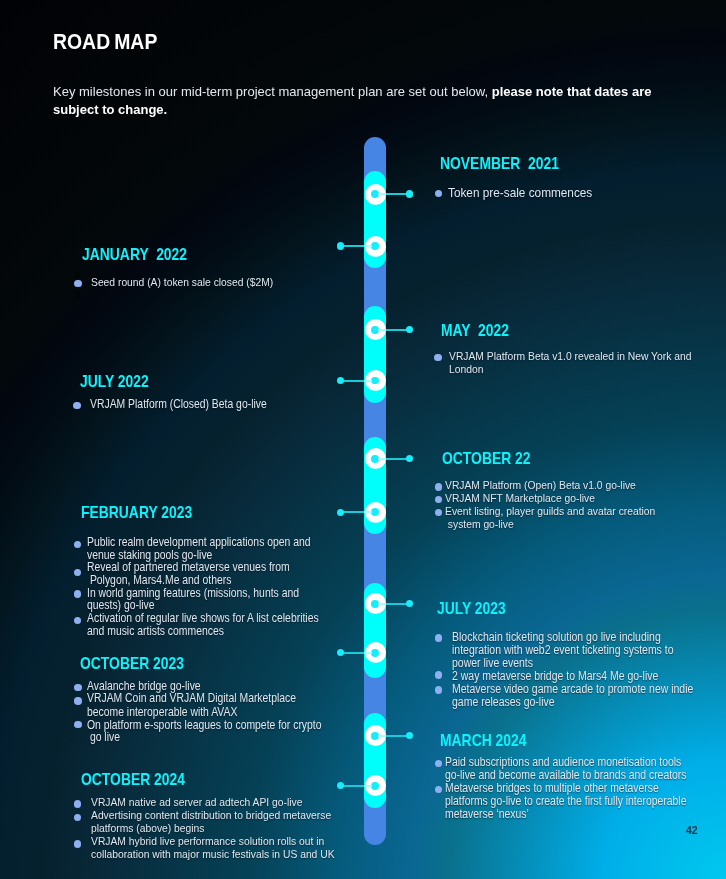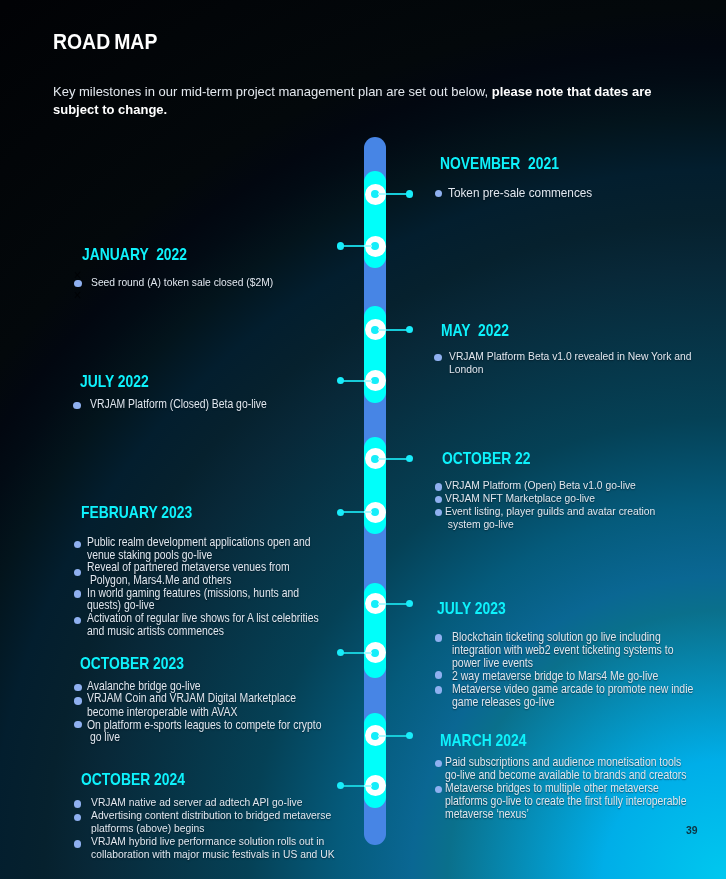--- a/index.html
+++ b/index.html
@@ -224,14 +224,14 @@
         <div class="ln" style="left: 91px; font-size: 11.8px; top: 809.836px; line-height: 11.8px;">Advertising content distribution to bridged metaverse</div>
         <div class="ln" style="left: 91px; font-size: 11.8px; top: 823.236px; line-height: 11.8px;">platforms (above) begins</div>
         <div class="bul" style="left: 73.85px; top: 840.05px;"></div>
         <div class="ln" style="left: 91px; font-size: 11.8px; top: 835.936px; line-height: 11.8px;">VRJAM hybrid live performance solution rolls out in</div>
         <div class="ln" style="left: 91px; font-size: 11.8px; top: 848.736px; line-height: 11.8px;">collaboration with major music festivals in US and UK</div>
       </div>
     </div>
 
   <div class="xmark" style="left:73.6px;top:271.4px"></div>
   <div class="xmark" style="left:73.4px;top:290.7px"></div>
-  <div class="pg">39</div>
+  <div class="pg">42</div>
 </div>
 
 </body></html>

